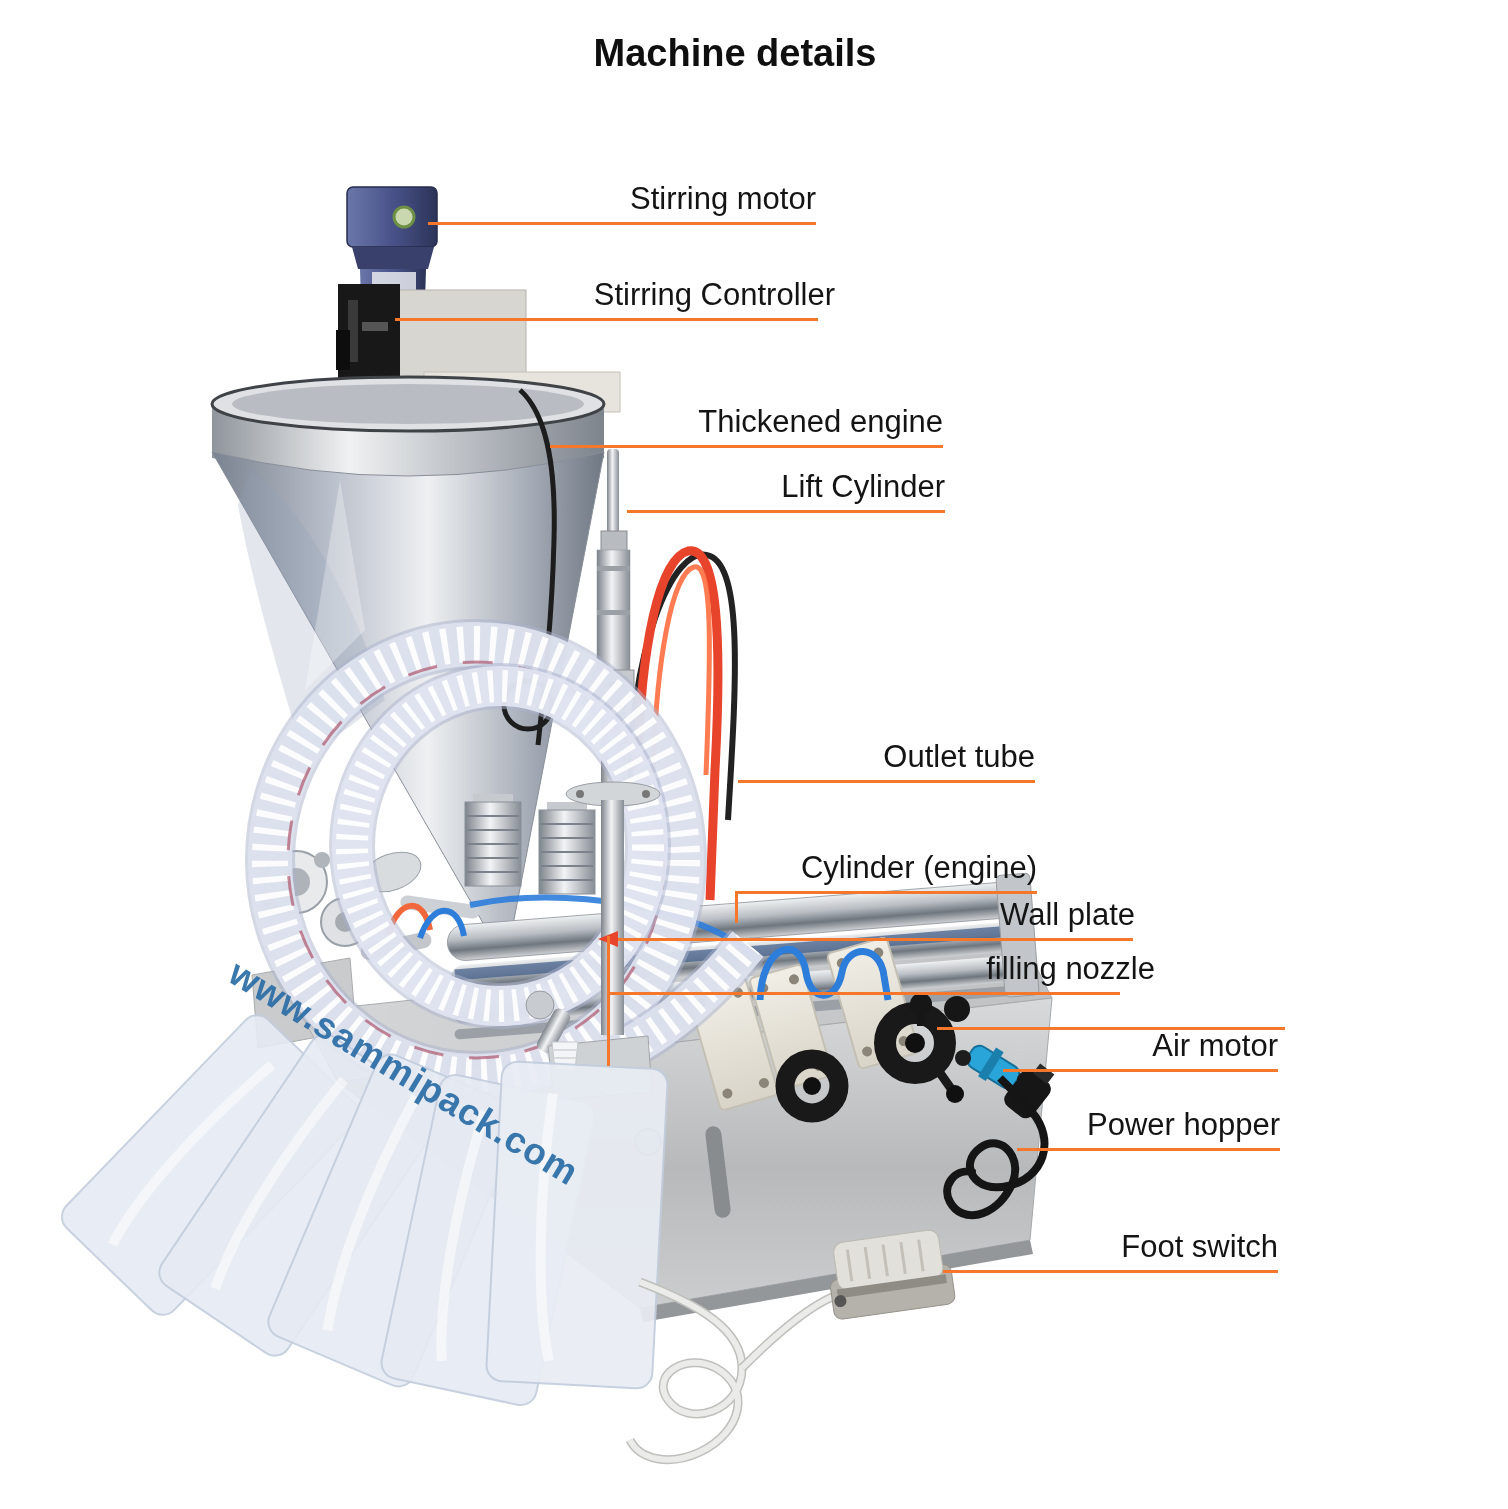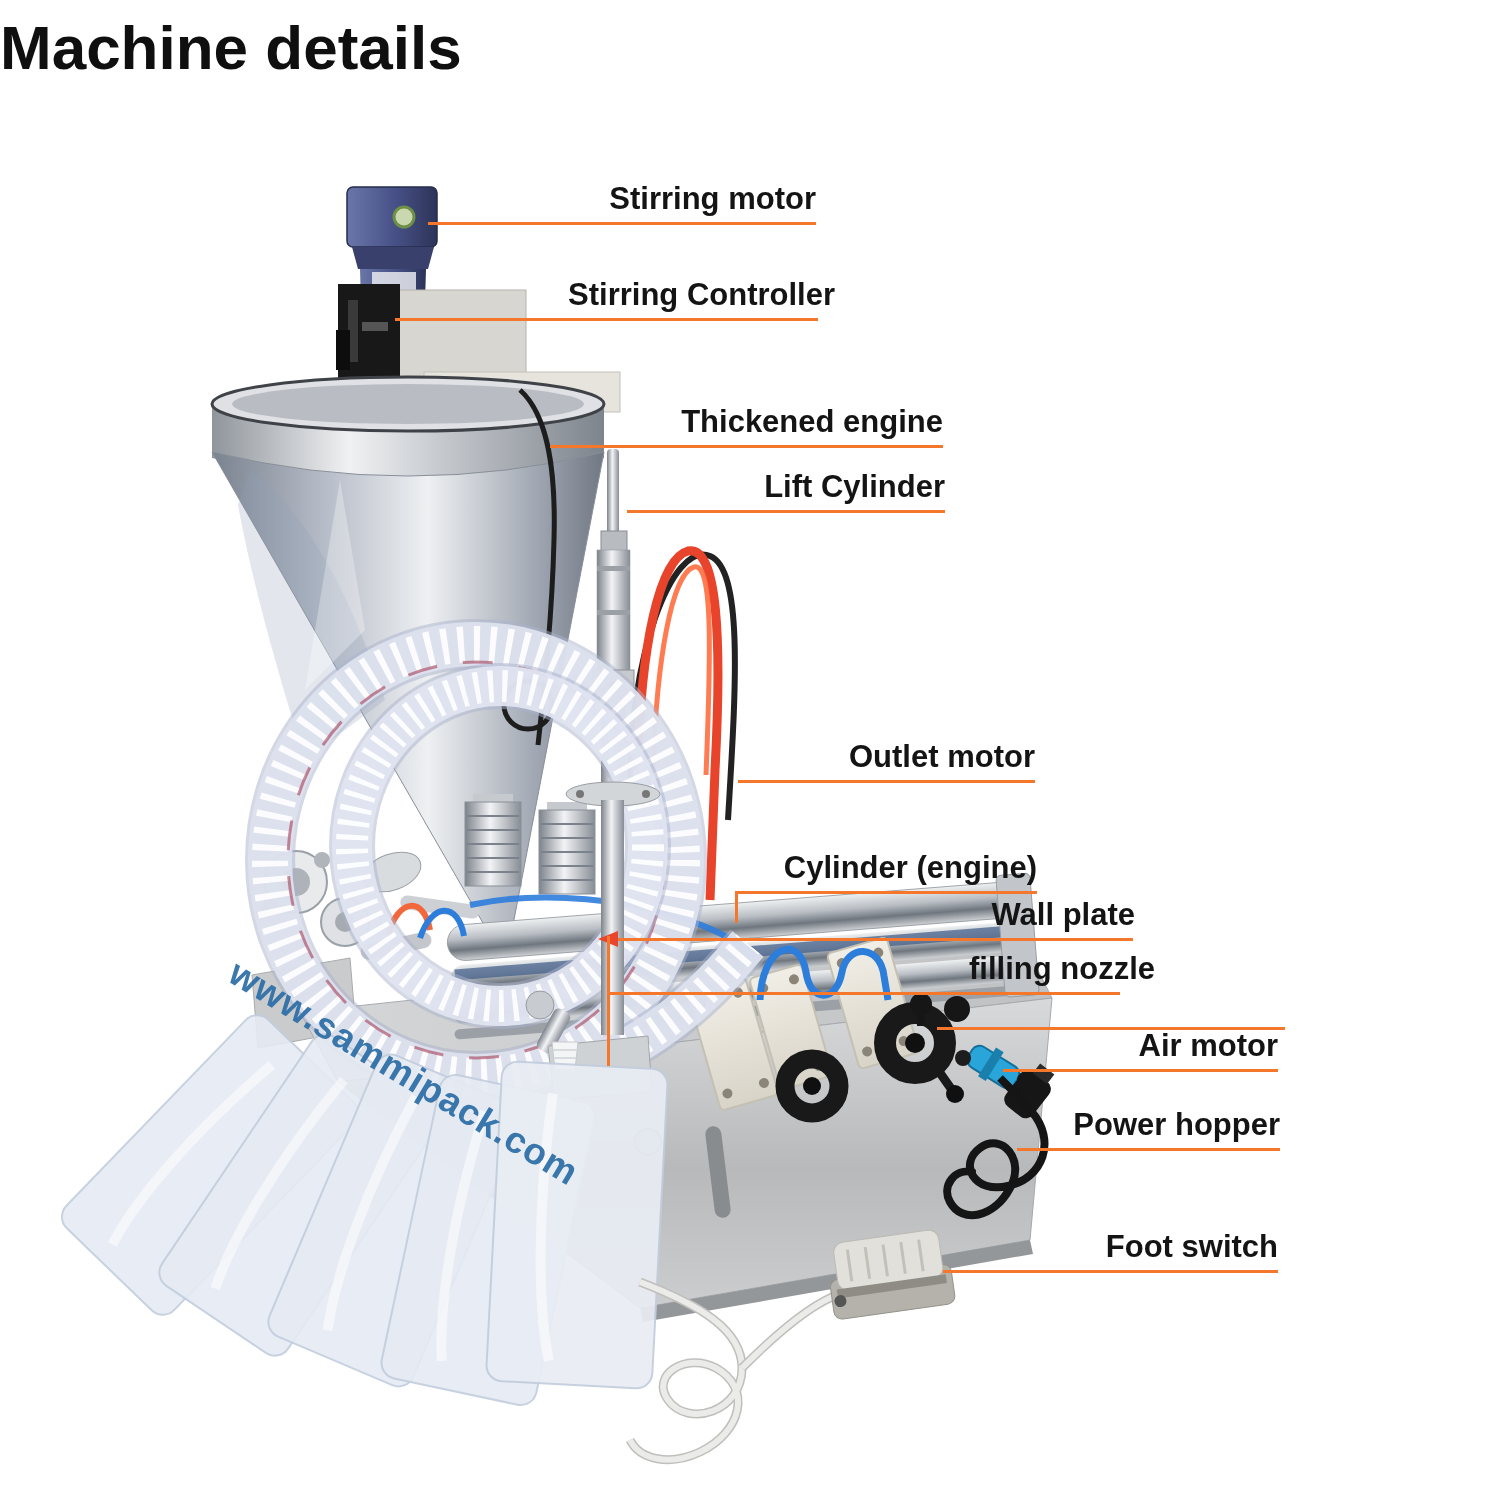--- a/index.html
+++ b/index.html
@@ -1,20 +1,20 @@
 <!DOCTYPE html>
 <html><head>
 <meta charset="utf-8">
 <style>
   html,body{margin:0;padding:0;background:#fff;}
   #page{position:relative;width:1508px;height:1509px;background:#ffffff;overflow:hidden;
         font-family:"Liberation Sans",sans-serif;}
-  .title{position:absolute;left:0;top:12px;width:1470px;text-align:left;
-         font-size:62px;font-weight:800;color:#0f0f0f;letter-spacing:0;}
-  .lbl{position:absolute;height:42px;line-height:42px;font-size:31px;font-weight:700;
+  .title{position:absolute;left:0;top:32px;width:1470px;text-align:center;
+         font-size:38px;font-weight:800;color:#0f0f0f;letter-spacing:0;}
+  .lbl{position:absolute;height:42px;line-height:42px;font-size:31px;font-weight:400;
        color:#141414;text-align:right;white-space:nowrap;}
   .lead{position:absolute;height:3px;background:#f4772c;}
   .vlead{position:absolute;width:3px;background:#f4772c;}
   .arrow-left{position:absolute;width:0;height:0;
       border-right:20px solid #e8452c;border-top:8px solid transparent;border-bottom:8px solid transparent;}
   .watermark{position:absolute;left:243px;top:952px;transform:rotate(31deg);transform-origin:0 0;
       font-size:37px;font-weight:700;color:#2b6da6;opacity:.92;letter-spacing:1px;white-space:nowrap;}
   svg#machine{position:absolute;left:0;top:0;}
 </style>
 </head>
@@ -292,21 +292,21 @@
 
   <div class="lbl" style="left:395px;top:274px;width:440px">Stirring Controller</div>
   <div class="lead" style="left:395px;top:318px;width:423px"></div>
 
   <div class="lbl" style="left:550px;top:401px;width:393px">Thickened engine</div>
   <div class="lead" style="left:550px;top:445px;width:393px"></div>
 
   <div class="lbl" style="left:627px;top:466px;width:318px">Lift Cylinder</div>
   <div class="lead" style="left:627px;top:510px;width:318px"></div>
 
-  <div class="lbl" style="left:700px;top:736px;width:335px">Outlet motor</div>
+  <div class="lbl" style="left:700px;top:736px;width:335px">Outlet tube</div>
   <div class="lead" style="left:738px;top:780px;width:297px"></div>
 
   <div class="lbl" style="left:680px;top:847px;width:357px">Cylinder (engine)</div>
   <div class="lead" style="left:735px;top:891px;width:302px"></div>
   <div class="vlead" style="left:735px;top:891px;height:32px"></div>
 
   <div class="lbl" style="left:700px;top:894px;width:435px">Wall plate</div>
   <div class="lead" style="left:618px;top:938px;width:515px"></div>
   <div class="arrow-left" style="left:598px;top:931px"></div>
 

